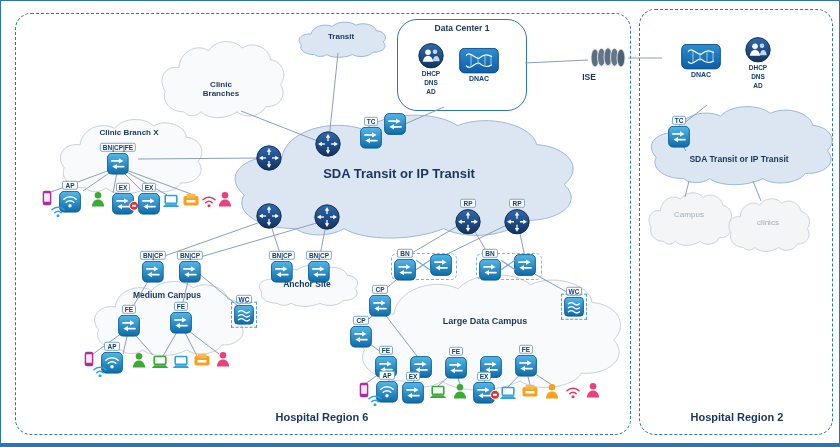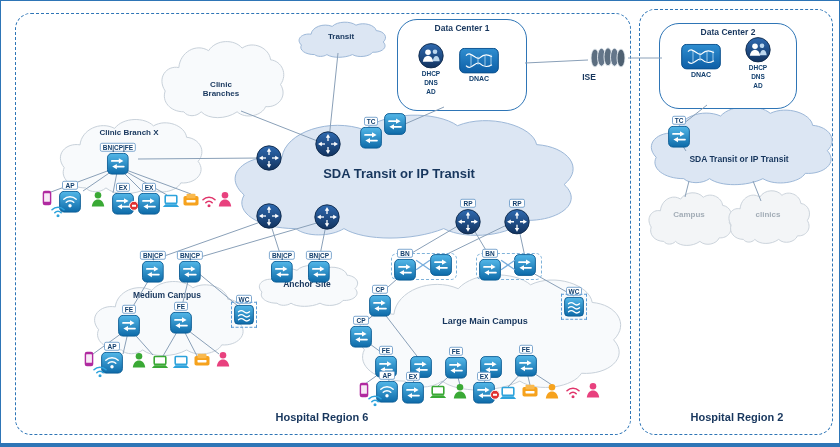--- a/index.html
+++ b/index.html
@@ -5,21 +5,21 @@
   html,body{margin:0;padding:0;background:#ffffff;font-family:"Liberation Sans",sans-serif;}
   #stage{position:relative;width:840px;height:447px;background:#ffffff;border:1.5px solid #2e75b6;border-bottom:4px solid #2e75b6;box-sizing:border-box;overflow:hidden;}
   .region{position:absolute;border:1.5px dashed #2e75b6;border-radius:16px;z-index:0;}
   .region-label{position:absolute;font-weight:bold;font-size:11px;color:#17365d;text-align:center;z-index:5;}
   .cloud{position:absolute;z-index:1;}
   .cloud svg{position:absolute;left:0;top:0;width:100%;height:100%;overflow:visible;}
   .cf-blue{fill:#dce6f3;stroke:#9db8d8;}
   .cf-white{fill:#f8fafc;stroke:#c8d1da;}
   .cf-gray{fill:#f3f5f7;stroke:#ccd4dc;}
   .cloud-label{position:absolute;width:100%;text-align:center;font-weight:bold;color:#17365d;white-space:pre-line;z-index:2;}
-  .cloud-label.gray{color:#a3adb7;font-weight:bold;}
+  .cloud-label.gray{color:#a3adb7;font-weight:normal;}
   .dcbox{position:absolute;background:#ffffff;border:1.5px solid #2e75b6;border-radius:20px;z-index:2;}
   .dcbox .dctitle{position:absolute;top:3px;left:0;width:100%;text-align:center;font-size:8.5px;font-weight:bold;color:#17365d;}
   .edges{position:absolute;left:0;top:0;z-index:3;}
   .edges line{stroke:#8aa0b8;stroke-width:1;}
   .pair-box{position:absolute;border:1px dashed #7fb2d9;border-radius:6px;z-index:3;}
   .node{position:absolute;transform:translate(-50%,-50%);display:flex;flex-direction:column;align-items:center;gap:1px;z-index:4;}
   .node .icon{display:block;line-height:0;}
   .chip{background:#ffffff;border:1px solid #7fa8d0;border-radius:2px;color:#123f6e;font-size:6.5px;font-weight:bold;line-height:1.15;padding:0 2px;white-space:nowrap;}
   .nlabel{font-size:7px;font-weight:bold;color:#123f6e;line-height:1.1;}
   .nline{font-size:6.5px;font-weight:bold;color:#123f6e;line-height:1.2;text-align:center;}
@@ -87,46 +87,43 @@
   <div class="cloud" style="left:90px;top:278px;width:152px;height:76px;">
       <svg viewBox="0 0 100 60" preserveAspectRatio="none">
         <path class="cf-white" d="M20 56C9 56 2 48 5 40C-2 30 6 20 16 22C17 10 30 3 40 9C46 0 61 0 67 7C76 1 89 7 90 16C99 17 104 27 98 35C104 44 96 53 86 52C83 59 70 62 63 56C54 62 40 62 34 56C30 60 23 60 20 56Z" vector-effect="non-scaling-stroke"></path>
       </svg>
     <div class="cloud-label" style="top:14%;font-size:8.5px;">Medium Campus</div>
   </div>
   <div class="cloud" style="left:350px;top:270px;width:268px;height:118px;">
       <svg viewBox="0 0 100 60" preserveAspectRatio="none">
         <path class="cf-white" d="M20 56C9 56 2 48 5 40C-2 30 6 20 16 22C17 10 30 3 40 9C46 0 61 0 67 7C76 1 89 7 90 16C99 17 104 27 98 35C104 44 96 53 86 52C83 59 70 62 63 56C54 62 40 62 34 56C30 60 23 60 20 56Z" vector-effect="non-scaling-stroke"></path>
       </svg>
-    <div class="cloud-label" style="top:38%;font-size:9px;">Large Main Campus</div>
+    <div class="cloud-label" style="top:38%;font-size:9px;">Large Data Campus</div>
   </div>
   <div class="cloud" style="left:646px;top:103px;width:184px;height:80px;">
       <svg viewBox="0 0 100 60" preserveAspectRatio="none">
         <path class="cf-blue" d="M20 56C9 56 2 48 5 40C-2 30 6 20 16 22C17 10 30 3 40 9C46 0 61 0 67 7C76 1 89 7 90 16C99 17 104 27 98 35C104 44 96 53 86 52C83 59 70 62 63 56C54 62 40 62 34 56C30 60 23 60 20 56Z" vector-effect="non-scaling-stroke"></path>
       </svg>
     <div class="cloud-label" style="top:62%;font-size:8.5px;">SDA Transit  or IP Transit</div>
   </div>
   <div class="cloud" style="left:646px;top:190px;width:84px;height:54px;">
       <svg viewBox="0 0 100 60" preserveAspectRatio="none">
         <path class="cf-gray" d="M20 56C9 56 2 48 5 40C-2 30 6 20 16 22C17 10 30 3 40 9C46 0 61 0 67 7C76 1 89 7 90 16C99 17 104 27 98 35C104 44 96 53 86 52C83 59 70 62 63 56C54 62 40 62 34 56C30 60 23 60 20 56Z" vector-effect="non-scaling-stroke"></path>
       </svg>
     <div class="cloud-label gray" style="top:36%;font-size:8px;">Campus</div>
   </div>
-  <div class="cloud" style="left:726px;top:188px;width:82px;height:54px;">
+  <div class="cloud" style="left:726px;top:196px;width:82px;height:54px;">
       <svg viewBox="0 0 100 60" preserveAspectRatio="none">
         <path class="cf-gray" d="M20 56C9 56 2 48 5 40C-2 30 6 20 16 22C17 10 30 3 40 9C46 0 61 0 67 7C76 1 89 7 90 16C99 17 104 27 98 35C104 44 96 53 86 52C83 59 70 62 63 56C54 62 40 62 34 56C30 60 23 60 20 56Z" vector-effect="non-scaling-stroke"></path>
       </svg>
     <div class="cloud-label gray" style="top:38%;font-size:8px;">clinics</div>
   </div>
 
   <div class="dcbox" style="left:396px;top:18px;width:128px;height:90px;">
     <div class="dctitle">Data Center 1</div>
-  </div>
-  <div class="dcbox" style="left:658px;top:22px;width:136px;height:84px;">
-    <div class="dctitle">Data Center 2</div>
   </div>
 
   <svg class="edges" width="840" height="447">
     <line x1="337" y1="52" x2="328" y2="138"></line>
     <line x1="240" y1="110" x2="319" y2="141"></line>
     <line x1="137" y1="158" x2="260" y2="157"></line>
     <line x1="443" y1="106" x2="397" y2="126"></line>
     <line x1="524" y1="62" x2="587" y2="59"></line>
     <line x1="627" y1="57" x2="661" y2="57"></line>
     <line x1="268" y1="218" x2="152" y2="259"></line>

